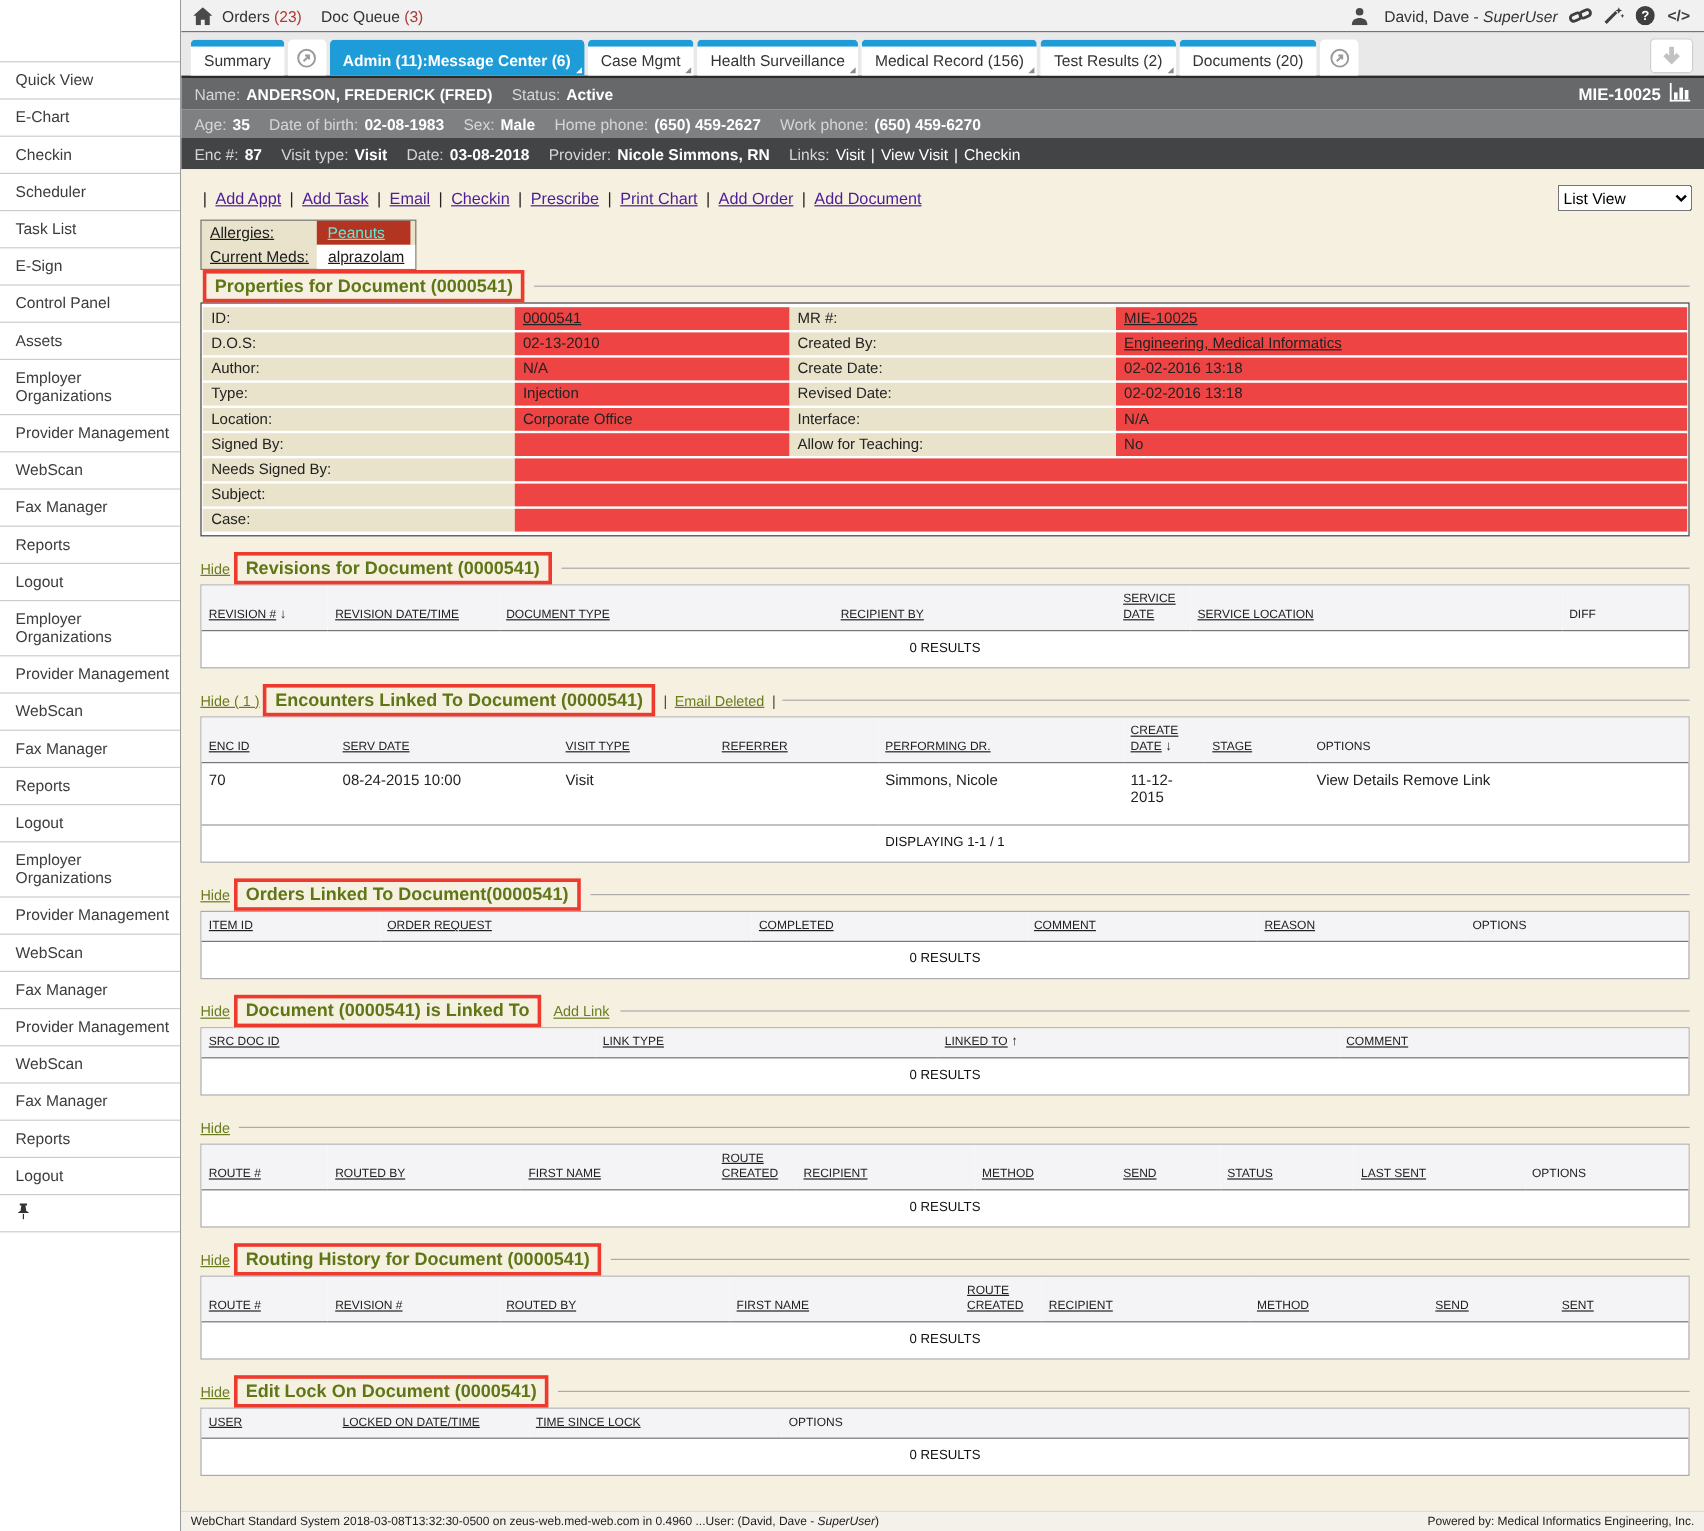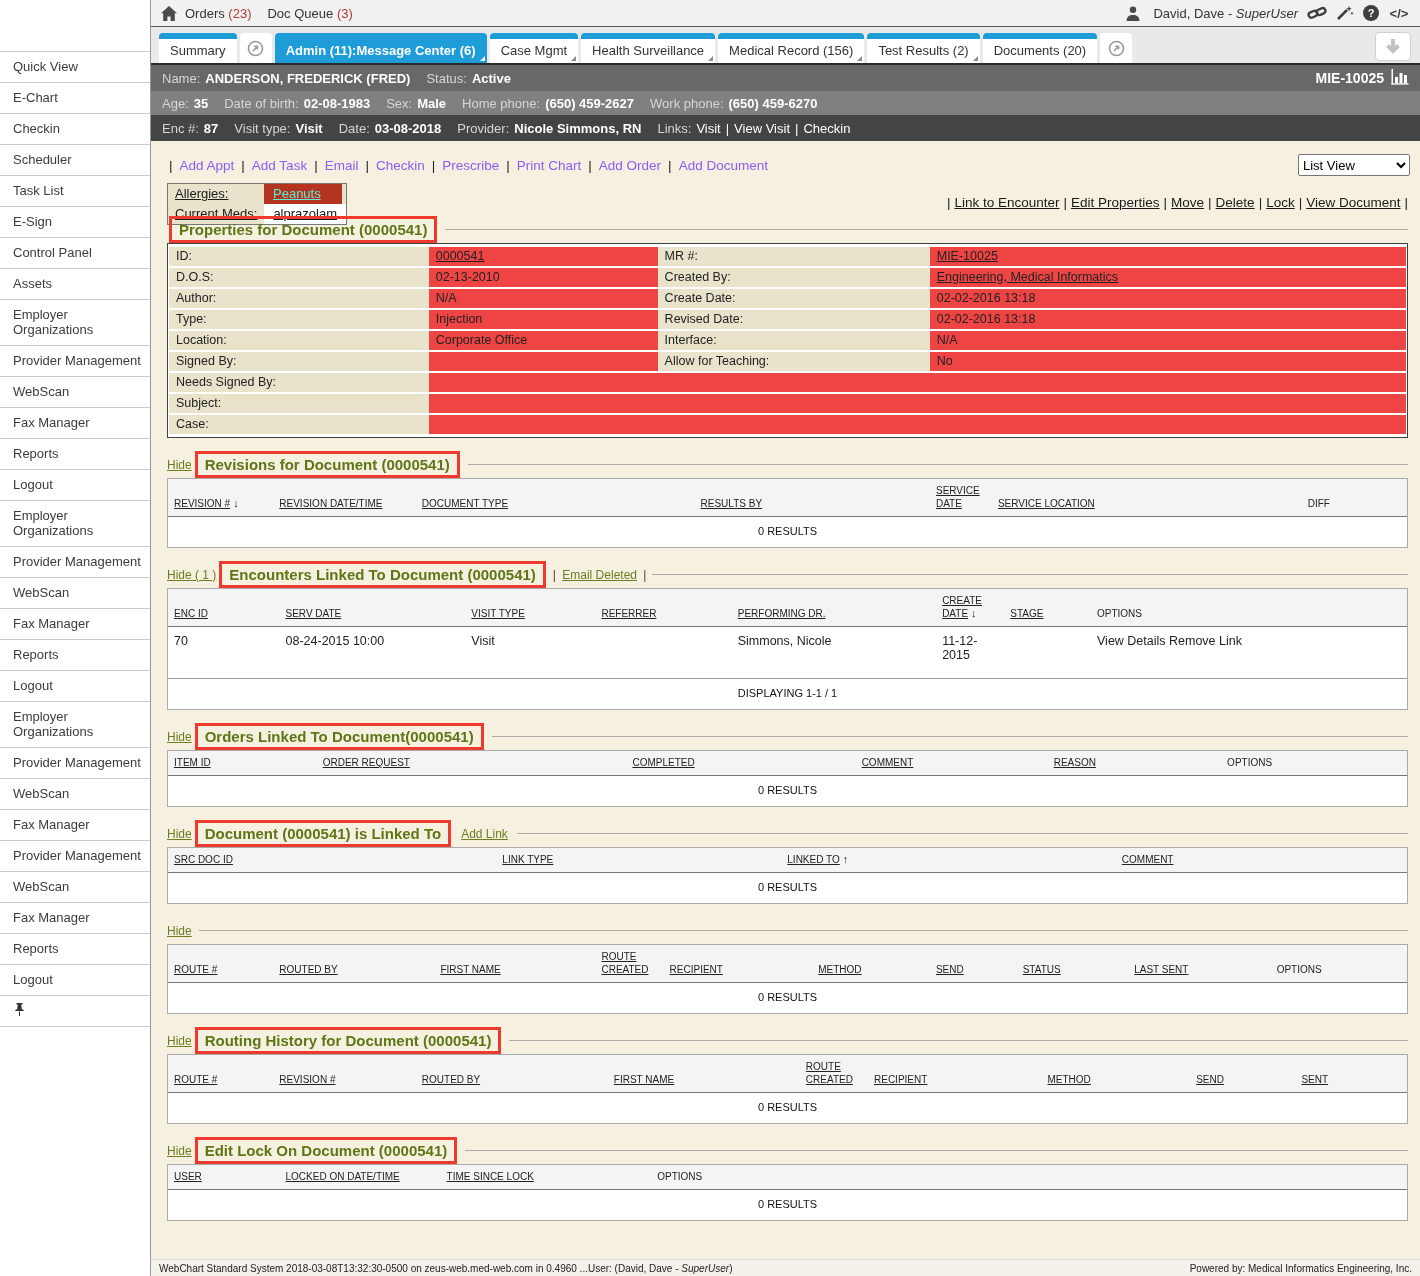--- a/index.html
+++ b/index.html
@@ -68,21 +68,21 @@
   .p-right { margin-left:auto; display:flex; align-items:center; gap:7px; }
   .mrn { font-weight:bold; font-size:14px; }
   .p-links a { color:#fff; text-decoration:none; cursor:pointer; }
   .p-links .pipe { margin:0 5px; }
 
   
   .content { flex:1; background:#f6f0e0; padding:8px 10px 0 14px; overflow:hidden; }
 
   .qa-row { display:flex; align-items:center; margin:5px 0 7px 2px; font-size:13.5px; color:#222; }
   .qa-row .pipe { margin:0 2px; }
-  .qa-link { color:#8b5cf6; margin:0 5px; cursor:pointer; }
+  .qa-link { color:#4c1d95; text-decoration:underline; margin:0 5px; cursor:pointer; }
   .view-select { margin-left:auto; width:112px; height:22px; font-size:13px; font-family:"Liberation Sans",sans-serif; }
 
   .chart-banner { display:inline-block; border:1px solid #777; background:#e9e3cb; font-size:13px; margin-left:2px; }
   .cb-row { display:flex; align-items:stretch; }
   .cb-label { padding:2px 7px 3px 7px; min-width:96px; }
   .cb-label a { color:#1a1a1a; text-decoration:underline; cursor:pointer; }
   .cb-val { padding:2px 9px 3px 9px; min-width:78px; }
   .cb-val a { text-decoration:underline; cursor:pointer; }
   .cb-allergy { background:#b23421; }
   .cb-allergy a { color:#5eead4; }
@@ -318,21 +318,20 @@
         <div class="cb-row">
           <span class="cb-label"><a>Allergies:</a></span>
           <span class="cb-val cb-allergy"><a>Peanuts</a></span>
         </div>
         <div class="cb-row">
           <span class="cb-label"><a>Current Meds:</a></span>
           <span class="cb-val cb-med"><a>alprazolam</a></span>
         </div>
       </div>
 
-      <div class="doc-actions" id="doc-actions"><span class="pipe">|</span><a>Link to Encounter</a><span class="pipe">|</span><a>Edit Properties</a><span class="pipe">|</span><a>Move</a><span class="pipe">|</span><a>Delete</a><span class="pipe">|</span><a>Lock</a><span class="pipe">|</span><a>View Document</a><span class="pipe">|</span></div>
 
       <div class="section">
         <div class="sec-head">
           <span class="sec-title annotated">Properties for Document (0000541)</span>
           <span class="head-line"></span>
         </div>
         <div class="props-box">
           <table class="props-table">
             <colgroup>
                 <col class="c1">
@@ -401,21 +400,21 @@
               <span class="sec-title annotated">Revisions for Document (0000541)</span>
               <span class="head-line"></span>
             </div>
             <div class="sec-box">
               <table class="sec-table">
                 <thead>
                   <tr>
                     <th style="width: 8.5%;"><span class="coltext is-link">REVISION #</span><span class="sort-arrow">↓</span></th>
                     <th style="width: 11.5%;"><span class="coltext is-link">REVISION DATE/TIME</span></th>
                     <th style="width: 22.5%;"><span class="coltext is-link">DOCUMENT TYPE</span></th>
-                    <th style="width: 19%;"><span class="coltext is-link">RESULTS BY</span></th>
+                    <th style="width: 19%;"><span class="coltext is-link">RECIPIENT BY</span></th>
                     <th style="width: 5%;"><span class="coltext is-link">SERVICE DATE</span></th>
                     <th style="width: 25%;"><span class="coltext is-link">SERVICE LOCATION</span></th>
                     <th style="width: 8.5%;"><span class="coltext">DIFF</span></th>
                   </tr>
                 </thead>
                 <tbody>
                   <tr>
                     <td class="result" colspan="7">0 RESULTS</td>
                   </tr>
                 </tbody>

